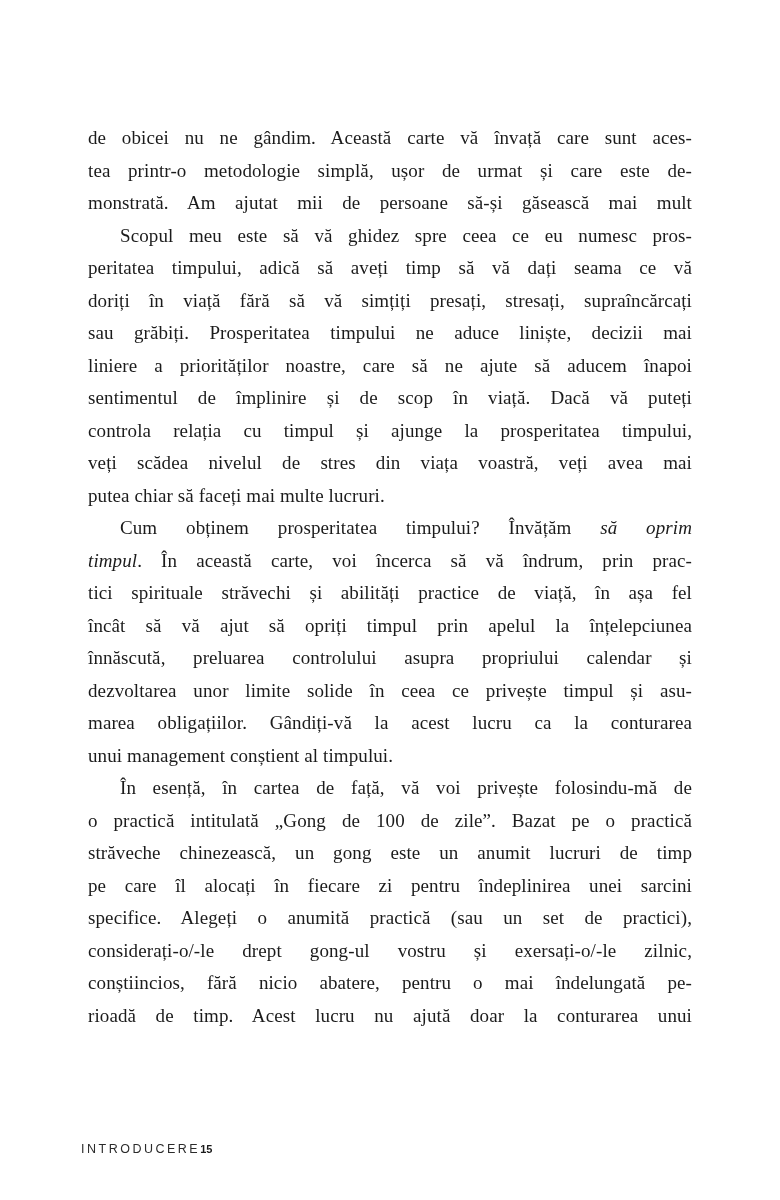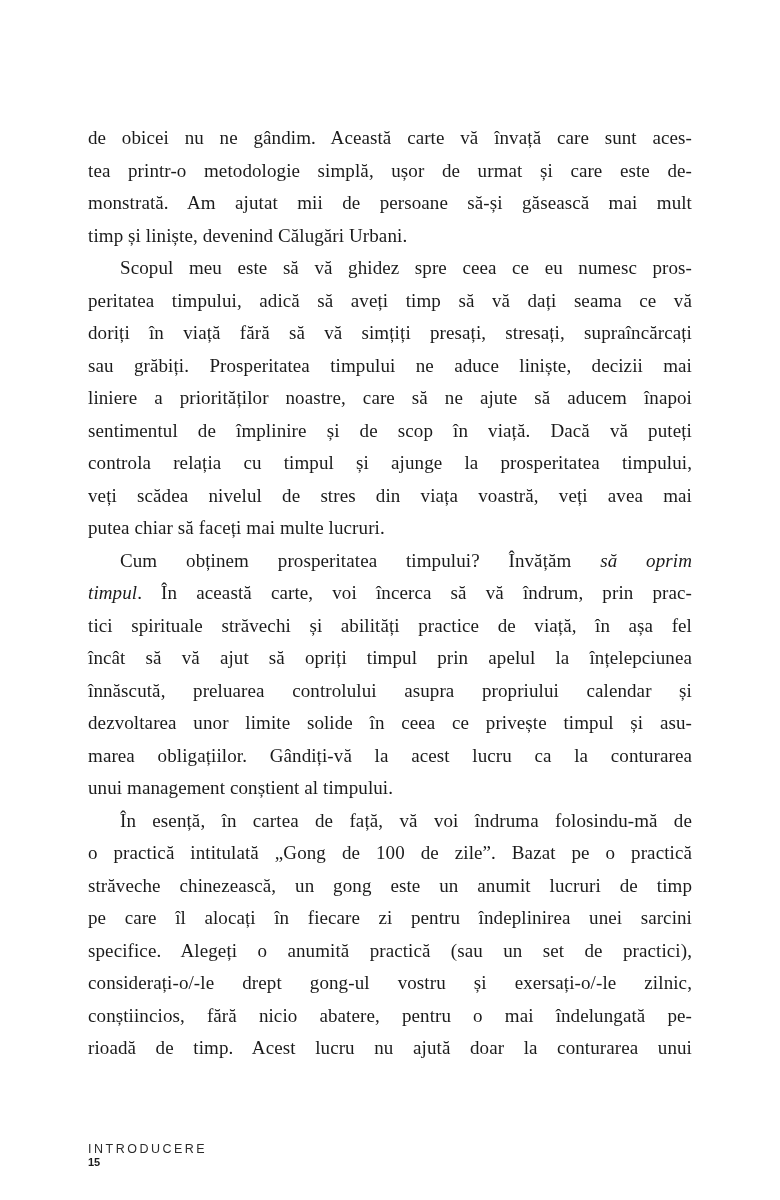--- a/index.html
+++ b/index.html
@@ -28,27 +28,25 @@
     line-height: 32.5px;
     text-align: justify;
     text-align-last: justify;
     letter-spacing: 0.1px;
   }
   .line.last { text-align-last: left; }
   .line.indent { text-indent: 32px; }
   .seg.italic { font-style: italic; }
   .page-footer {
     position: absolute;
-    left: 88px;
+    left: 81px;
     top: 1102px;
     width: 604px;
     display: flex;
-    justify-content: space-between;
     align-items: baseline;
-    flex-direction: column;
   }
   .footer-section {
     font-family: "Liberation Sans", sans-serif;
     font-size: 12.5px;
     letter-spacing: 2.5px;
     color: #2b2b2b;
   }
   .footer-page {
     font-family: "Liberation Sans", sans-serif;
     font-size: 11px;
@@ -58,21 +56,20 @@
 </style>
 </head>
 <body>
 
 <div class="page">
   <main class="text-block">
       <div class="paragraph">
         <div class="line"><span class="seg">de obicei nu ne gândim. Această carte vă învață care sunt aces-</span></div>
         <div class="line"><span class="seg">tea printr-o metodologie simplă, ușor de urmat și care este de-</span></div>
         <div class="line"><span class="seg">monstrată. Am ajutat mii de persoane să-și găsească mai mult</span></div>
-        <div class="line last"><span class="seg">timp și liniște, devenind Călugări Urbani.</span></div>
       </div>
       <div class="paragraph">
         <div class="line indent"><span class="seg">Scopul meu este să vă ghidez spre ceea ce eu numesc pros-</span></div>
         <div class="line"><span class="seg">peritatea timpului, adică să aveți timp să vă dați seama ce vă</span></div>
         <div class="line"><span class="seg">doriți în viață fără să vă simțiți presați, stresați, supraîncărcați</span></div>
         <div class="line"><span class="seg">sau grăbiți. Prosperitatea timpului ne aduce liniște, decizii mai</span></div>
         <div class="line"><span class="seg">liniere a priorităților noastre, care să ne ajute să aducem înapoi</span></div>
         <div class="line"><span class="seg">sentimentul de împlinire și de scop în viață. Dacă vă puteți</span></div>
         <div class="line"><span class="seg">controla relația cu timpul și ajunge la prosperitatea timpului,</span></div>
         <div class="line"><span class="seg">veți scădea nivelul de stres din viața voastră, veți avea mai</span></div>
@@ -82,21 +79,21 @@
         <div class="line indent"><span class="seg">Cum obținem prosperitatea timpului? Învățăm </span><span class="seg italic">să oprim</span></div>
         <div class="line"><span class="seg italic">timpul</span><span class="seg">. În această carte, voi încerca să vă îndrum, prin prac-</span></div>
         <div class="line"><span class="seg">tici spirituale străvechi și abilități practice de viață, în așa fel</span></div>
         <div class="line"><span class="seg">încât să vă ajut să opriți timpul prin apelul la înțelepciunea</span></div>
         <div class="line"><span class="seg">înnăscută, preluarea controlului asupra propriului calendar și</span></div>
         <div class="line"><span class="seg">dezvoltarea unor limite solide în ceea ce privește timpul și asu-</span></div>
         <div class="line"><span class="seg">marea obligațiilor. Gândiți-vă la acest lucru ca la conturarea</span></div>
         <div class="line last"><span class="seg">unui management conștient al timpului.</span></div>
       </div>
       <div class="paragraph">
-        <div class="line indent"><span class="seg">În esență, în cartea de față, vă voi îndruma folosindu-mă de</span></div>
+        <div class="line indent"><span class="seg">În esență, în cartea de față, vă voi privește folosindu-mă de</span></div>
         <div class="line"><span class="seg">o practică intitulată „Gong de 100 de zile”. Bazat pe o practică</span></div>
         <div class="line"><span class="seg">străveche chinezească, un gong este un anumit lucruri de timp</span></div>
         <div class="line"><span class="seg">pe care îl alocați în fiecare zi pentru îndeplinirea unei sarcini</span></div>
         <div class="line"><span class="seg">specifice. Alegeți o anumită practică (sau un set de practici),</span></div>
         <div class="line"><span class="seg">considerați-o/-le drept gong-ul vostru și exersați-o/-le zilnic,</span></div>
         <div class="line"><span class="seg">conștiincios, fără nicio abatere, pentru o mai îndelungată pe-</span></div>
         <div class="line"><span class="seg">rioadă de timp. Acest lucru nu ajută doar la conturarea unui</span></div>
       </div>
     </main>
   <footer class="page-footer">

